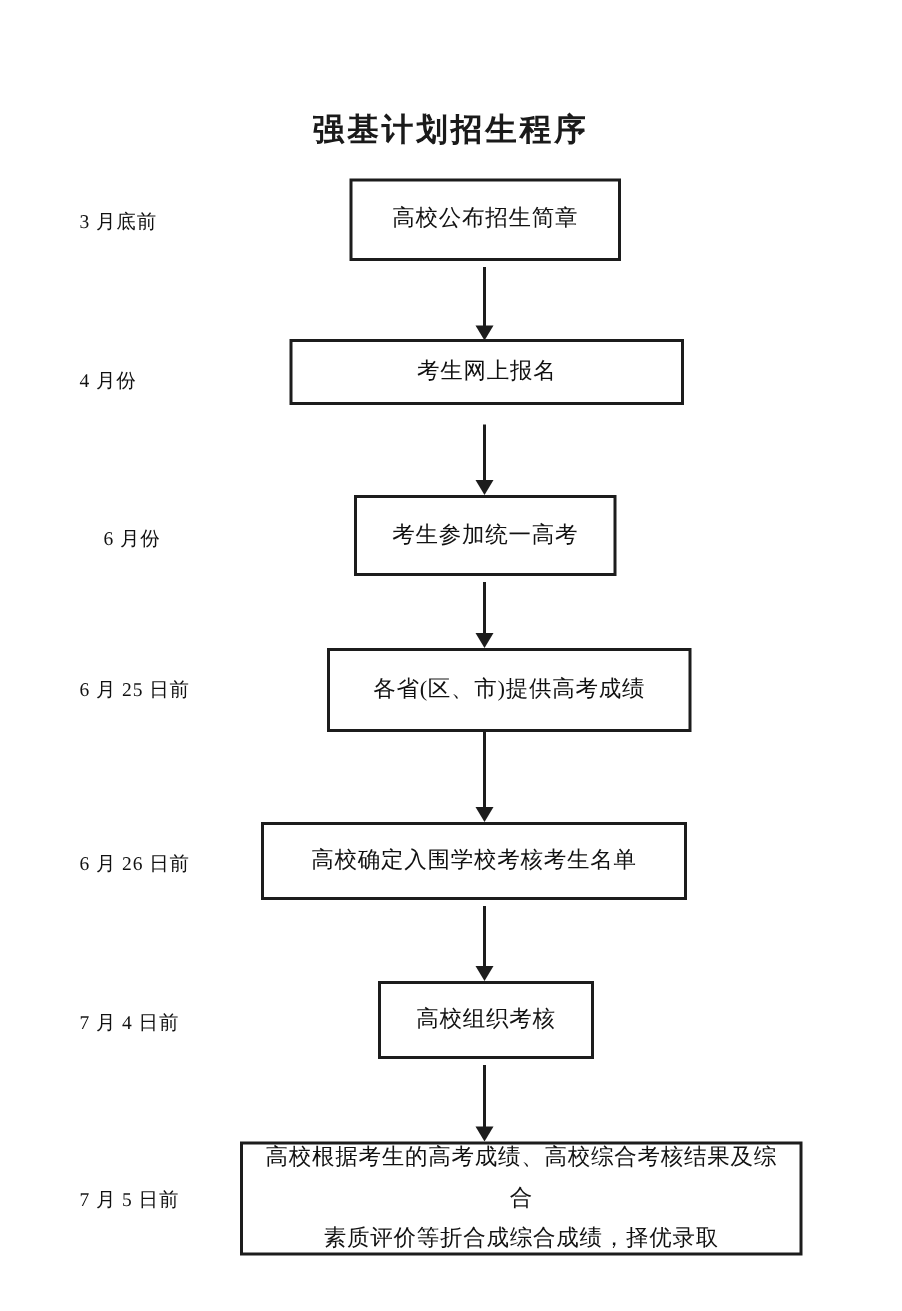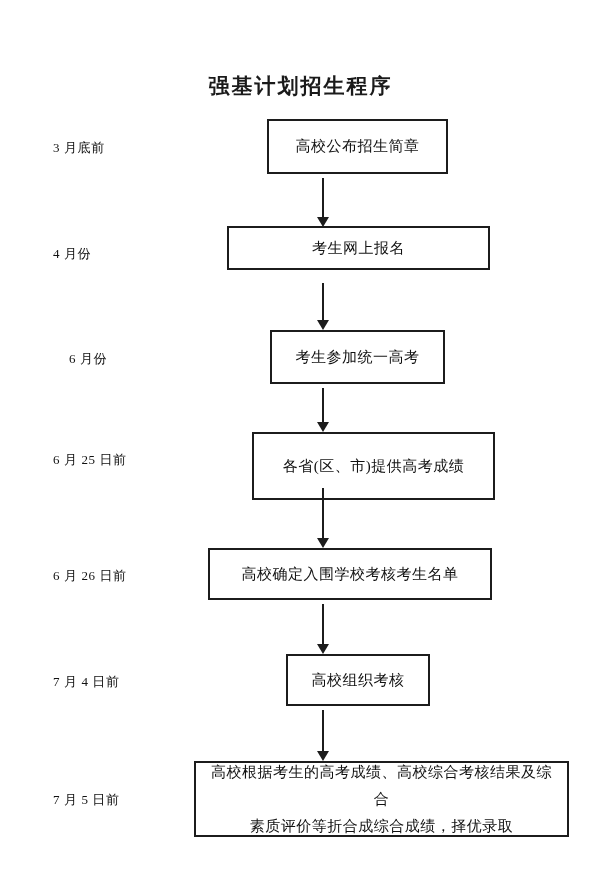--- a/index.html
+++ b/index.html
@@ -55,21 +55,20 @@
 
   .stage-box {
     position: absolute;
     box-sizing: border-box;
     border: 2px solid #1c1c1c;
     background: #ffffff;
     display: flex;
     align-items: center;
     justify-content: center;
     text-align: center;
-    margin-left: 34px;
   }
 
   .stage-box-text {
     font-family: "Liberation Serif", "DejaVu Serif", serif;
     font-size: 15px;
     line-height: 27px;
     color: #111111;
     letter-spacing: 0.5px;
     padding: 0 10px;
     white-space: pre-line;
@@ -120,21 +119,21 @@
   <div class="stage-row">
     <div class="stage-label" style="top:350px;margin-left:16px;">6 月份</div>
     <div class="stage-box" style="left:236px; top:330px; width:175px; height:54px;">
       <span class="stage-box-text">考生参加统一高考</span>
     </div>
   </div>
   <div class="connector" style="top:388px; height:35px;"></div>
 
   <div class="stage-row">
     <div class="stage-label" style="top:451px;">6 月 25 日前</div>
-    <div class="stage-box" style="left:218px; top:432px; width:243px; height:68px;">
+    <div class="stage-box" style="left:218px; top:432px; width:243px; height:56px;">
       <span class="stage-box-text">各省(区、市)提供高考成绩</span>
     </div>
   </div>
   <div class="connector" style="top:488px; height:51px;"></div>
 
   <div class="stage-row">
     <div class="stage-label" style="top:567px;">6 月 26 日前</div>
     <div class="stage-box" style="left:174px; top:548px; width:284px; height:52px;">
       <span class="stage-box-text">高校确定入围学校考核考生名单</span>
     </div>

